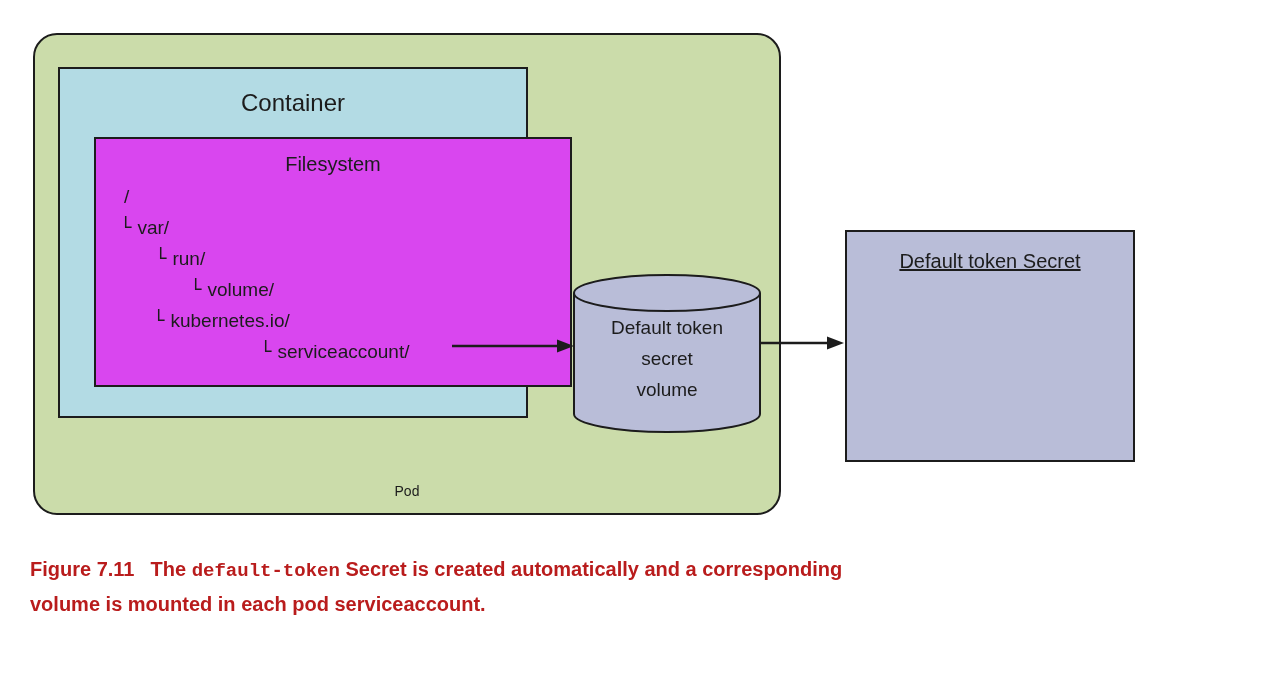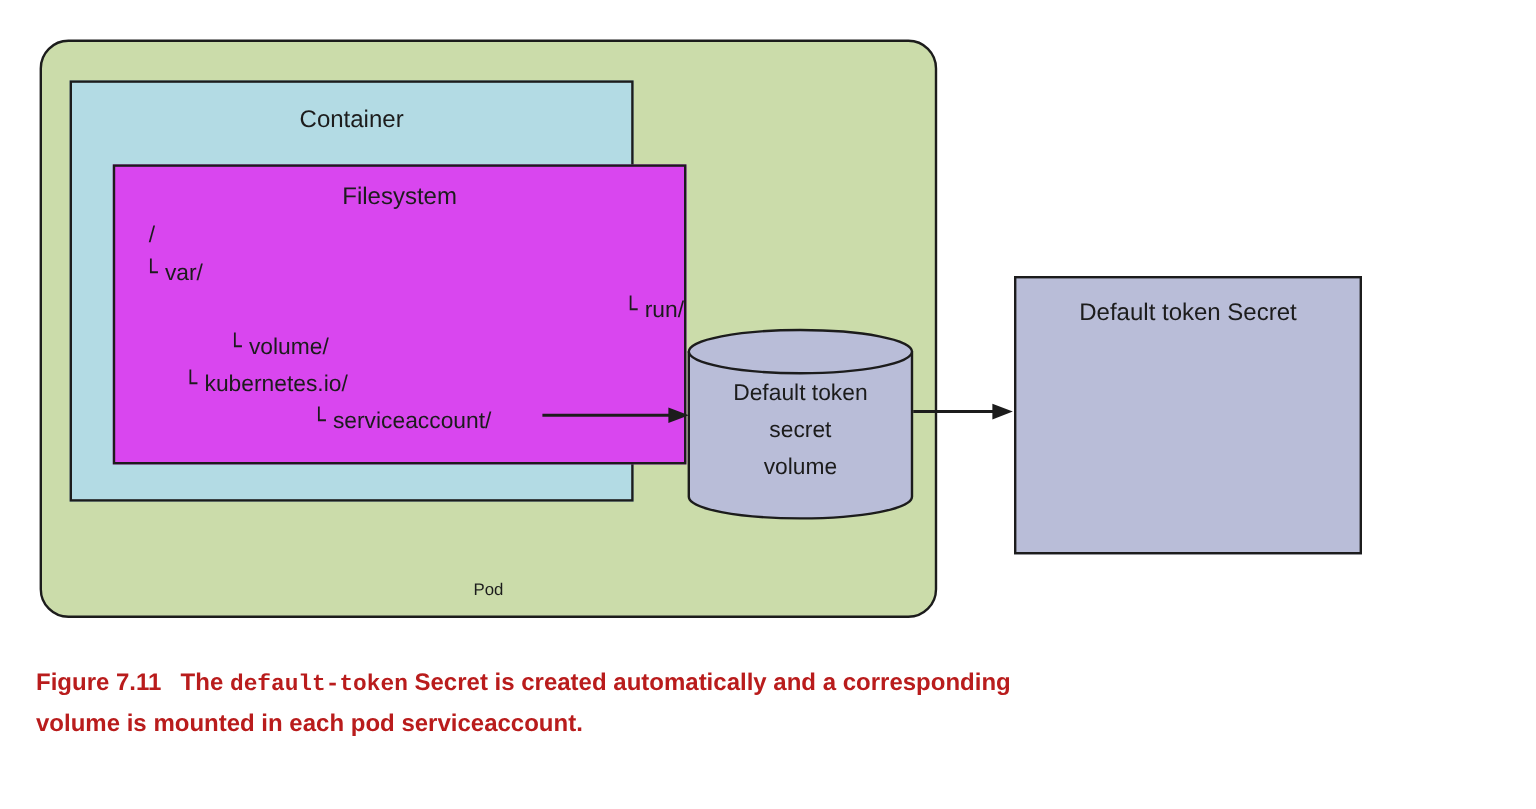--- a/index.html
+++ b/index.html
@@ -26,61 +26,62 @@
   }
 
   
   .container-box {
     position: absolute; left: 23px; top: 32px;
     width: 470px; height: 351px;
     background: #b3dbe4;
     border: 2px solid #1c1c1c;
   }
   .container-label {
-    padding-top: 20px; text-align: center; font-size: 20px;
+    padding-top: 20px; text-align: center; font-size: 24px;
   }
 
   
   .filesystem-box {
     position: absolute; left: 34px; top: 68px;
     width: 478px; height: 250px;
     background: #d946ef;
     border: 2px solid #1c1c1c;
   }
   .filesystem-label {
     padding-top: 14px; text-align: center; font-size: 20px;
   }
   .fs-tree {
     margin-top: 6px;
     font-size: 19px; line-height: 30px;
     list-style: none;
   }
   .fs-tree li { white-space: nowrap; }
   .fs-tree li:nth-child(1) { margin-left: 22px; }
   .fs-tree li:nth-child(2) { margin-left: 24px; }
-  .fs-tree li:nth-child(3) { margin-left: 59px; text-align: right; }
+  .fs-tree li:nth-child(3) { margin-left: 59px; }
   .fs-tree li:nth-child(4) { margin-left: 94px; }
   .fs-tree li:nth-child(5) { margin-left: 57px; }
   .fs-tree li:nth-child(6) { margin-left: 164px; }
   .branch { display: inline-block; margin-right: 6px; font-family: "DejaVu Sans", sans-serif; }
 
   
   .cylinder-svg { position: absolute; left: 570px; top: 272px; }
   .cylinder-text {
     position: absolute; left: 570px; top: 312px; width: 194px;
     text-align: center; font-size: 19px; line-height: 31px;
     white-space: pre-line;
   }
 
   
   .secret-box {
     position: absolute; left: 845px; top: 230px;
     width: 290px; height: 232px;
     background: #b9bdd8;
     border: 2px solid #1c1c1c;
+    text-decoration: underline;
   }
   .secret-title {
     padding-top: 18px; text-align: center; font-size: 20px;
   }
   .secret-table {
     position: absolute; left: 13px; top: 66px;
     width: 263px;
     border-collapse: collapse;
     font-family: "Liberation Mono", "DejaVu Sans Mono", monospace;
     font-size: 19px;

